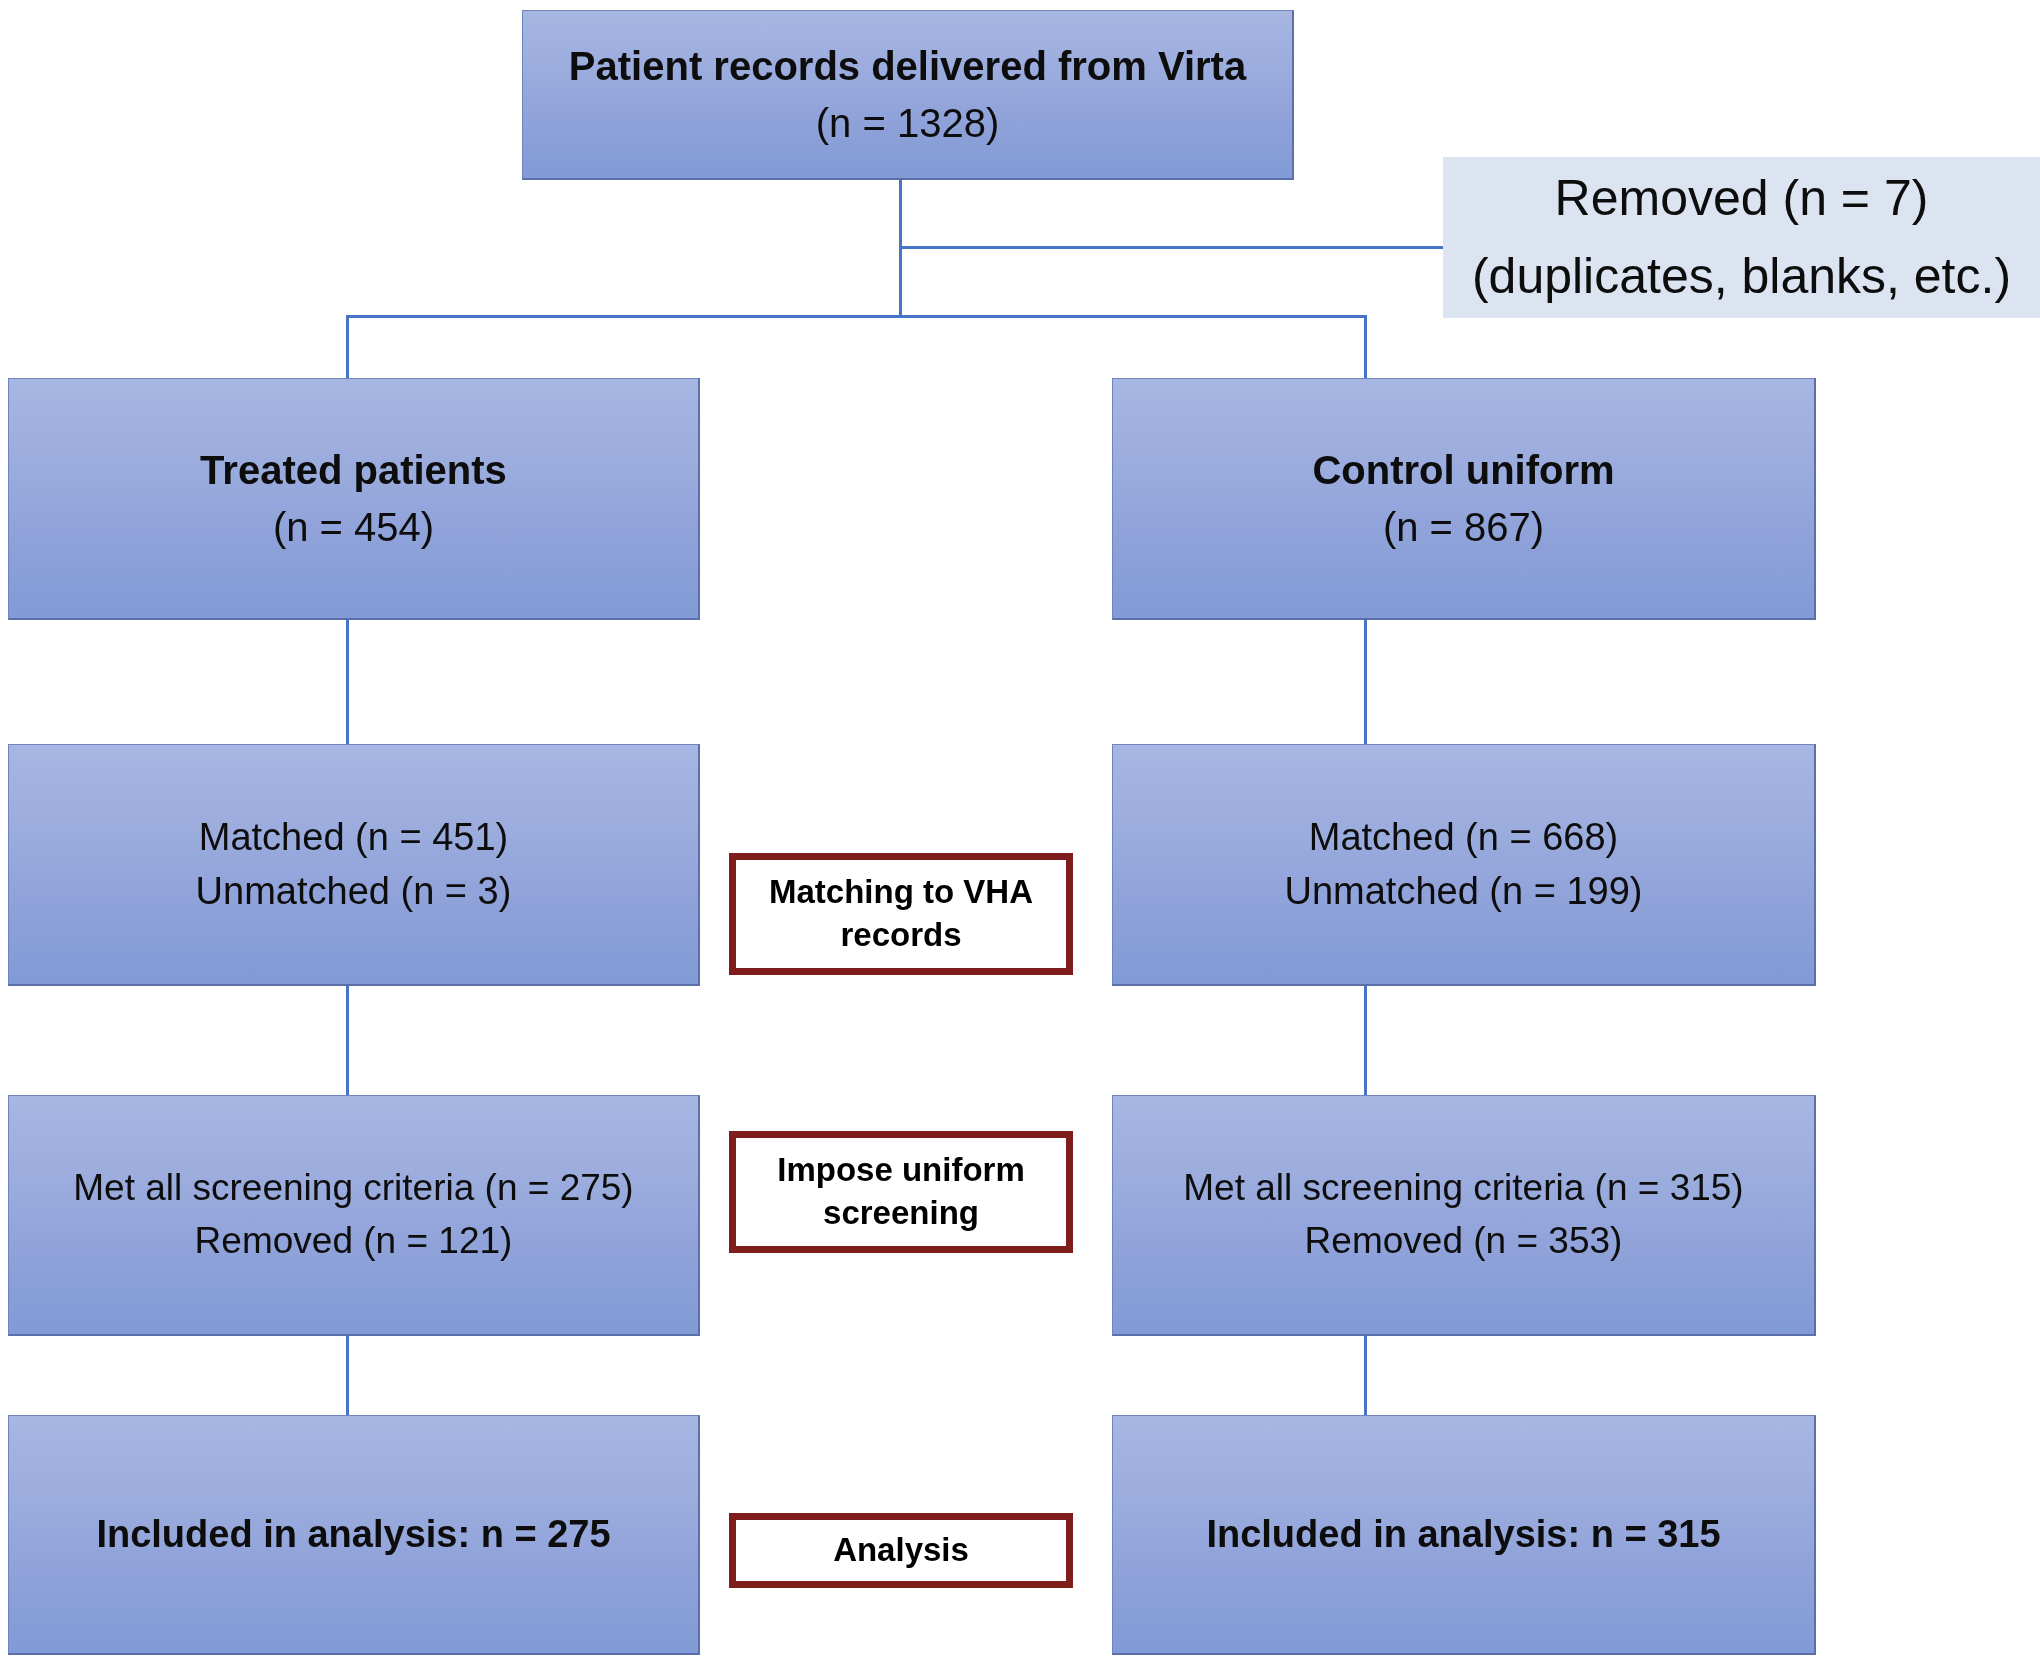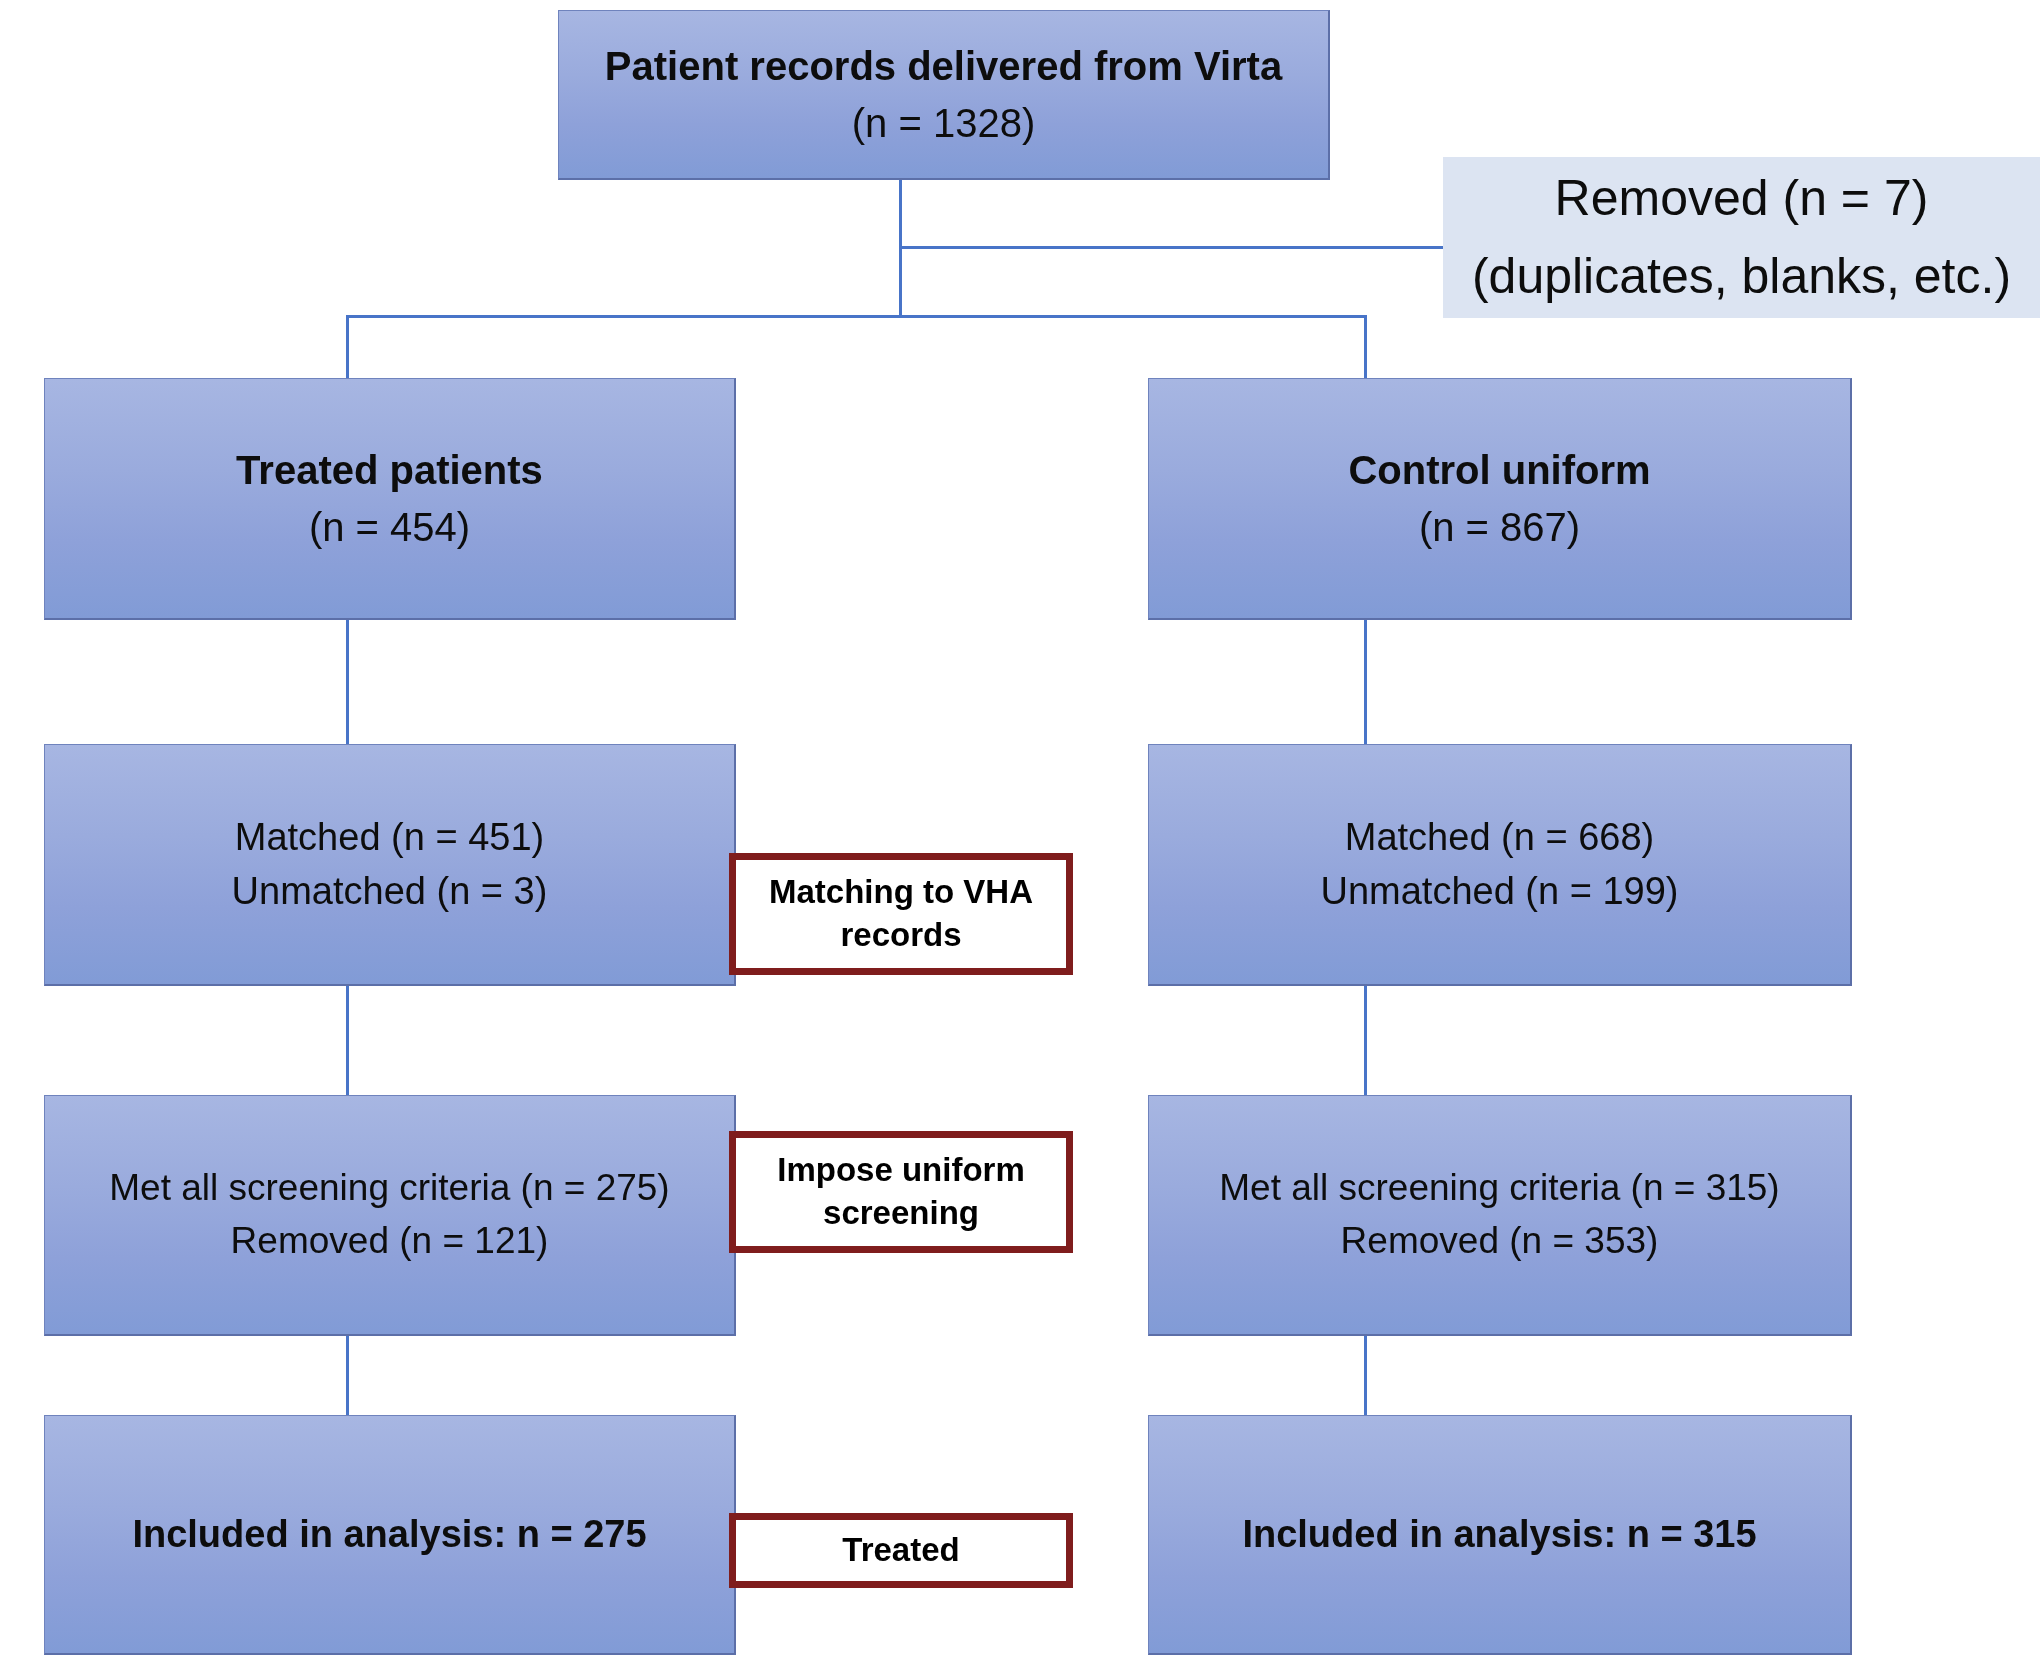--- a/index.html
+++ b/index.html
@@ -34,21 +34,20 @@
     border: 1px solid #6f83bd;
     border-bottom: 2px solid #5c6fa8;
     border-right: 2px solid #5c6fa8;
     display: flex;
     flex-direction: column;
     align-items: center;
     justify-content: center;
     text-align: center;
     color: #0d0d0d;
     line-height: 1.42;
-    margin-left: 36px;
   }
   .node .ln { display: block; white-space: nowrap; }
 
   .node.f40 { font-size: 40px; }
   .node.f38 { font-size: 38px; }
   .node.f37 { font-size: 37px; }
   .bold { font-weight: bold; }
   .reg  { font-weight: normal; }
 
   
@@ -162,16 +161,16 @@
     <span class="ln">Matching to VHA</span>
     <span class="ln">records</span>
   </div>
 
   <div class="stage" style="left:729px; top:1131px; width:344px; height:122px;">
     <span class="ln">Impose uniform</span>
     <span class="ln">screening</span>
   </div>
 
   <div class="stage" style="left:729px; top:1513px; width:344px; height:75px;">
-    <span class="ln">Treated</span>
+    <span class="ln">Analysis</span>
   </div>
 
 </div>
 
 </body></html>

